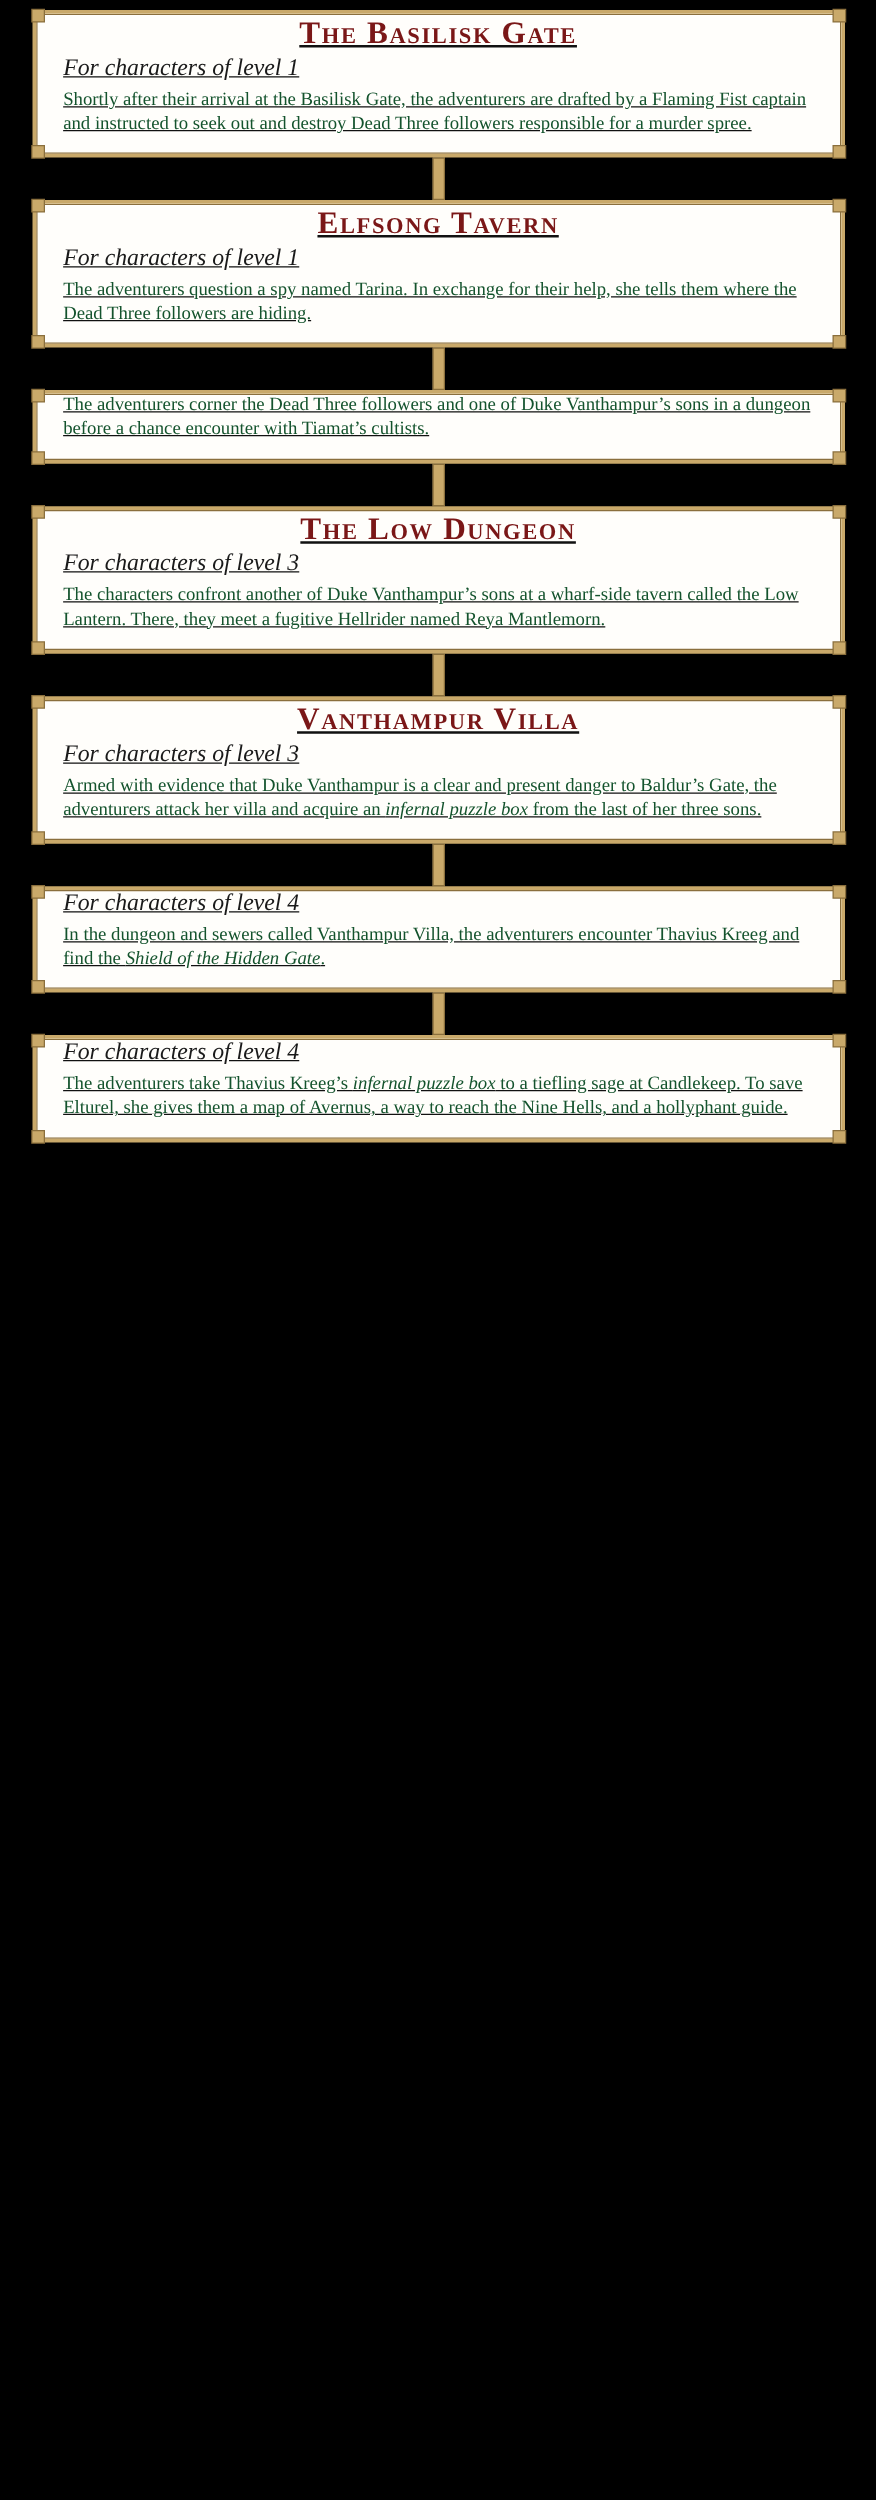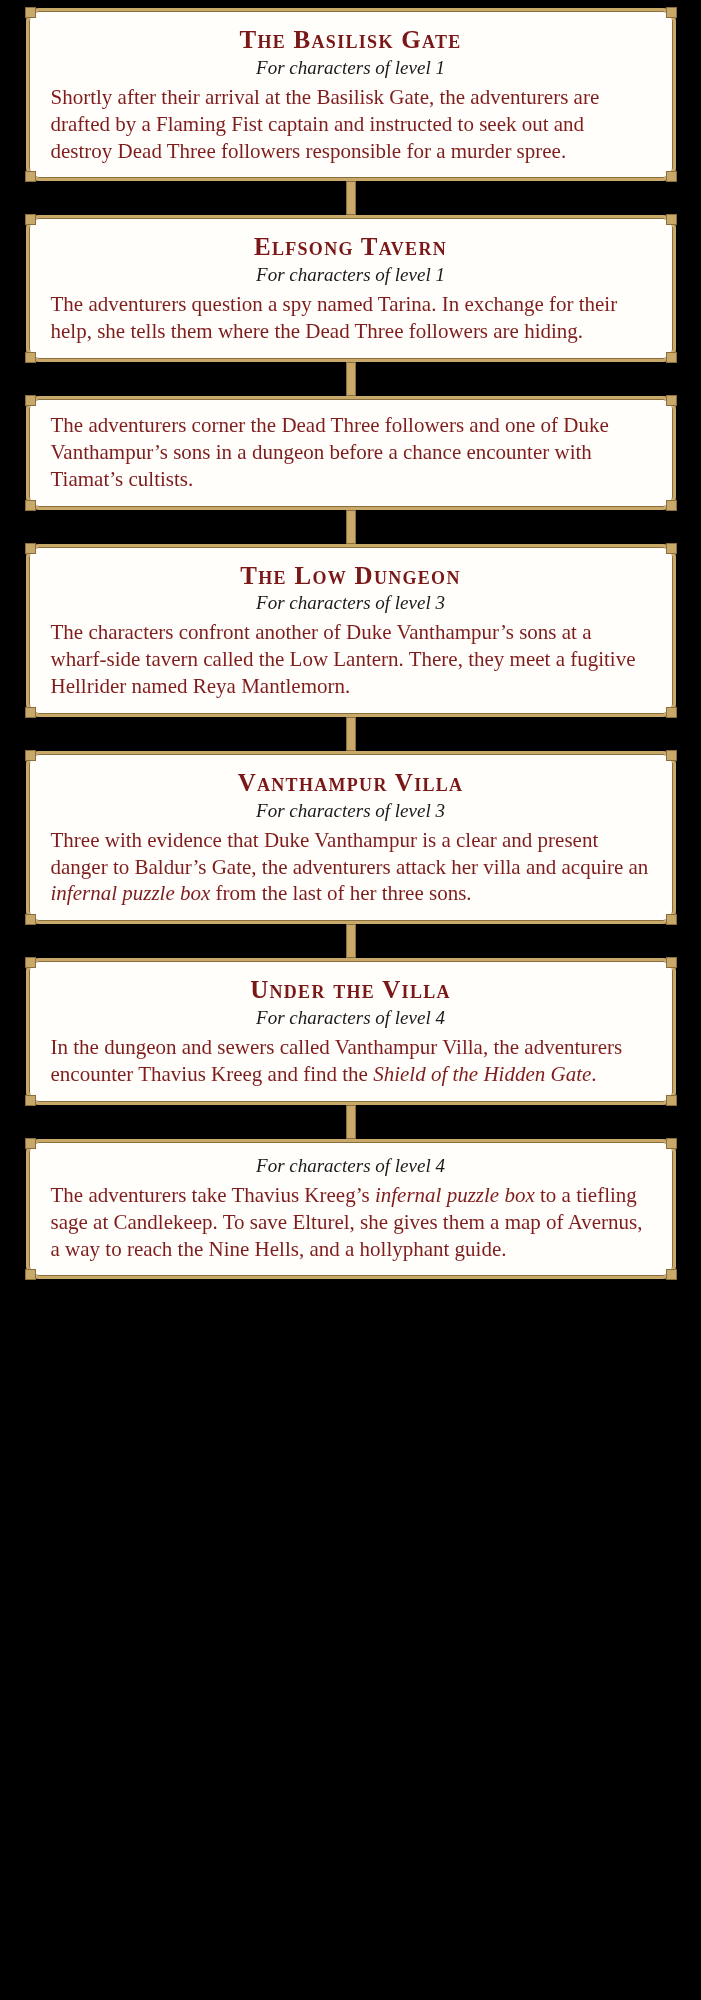--- a/index.html
+++ b/index.html
@@ -25,24 +25,25 @@
     width: 100%;
     display: flex;
     flex-direction: column;
     align-items: center;
   }
   .card {
     width: 650px;
     box-sizing: border-box;
     background: #fffefb;
     border: 3px solid #c9a96a;
-    border-radius: 13px;
-    padding: 13px 22px 14px 22px;
+    border-radius: 2px;
+    padding: 0 22px 14px 22px;
     position: relative;
     box-shadow: 0 0 0 1px #8a6f3d inset;
+    text-decoration: underline;
   }
   
   .corner {
     position: absolute;
     width: 9px;
     height: 9px;
     background: #c9a96a;
     box-shadow: 0 0 0 1px #8a6f3d;
   }
   .corner.tl { left: -3px; top: -3px; }
@@ -54,31 +55,31 @@
     text-align: center;
     font-variant: small-caps;
     font-weight: bold;
     color: #7a1717;
     font-size: 25px;
     letter-spacing: 1.3px;
     line-height: 1.15;
     margin: 2px 0 2px 0;
   }
   .card-sub {
-    text-align: center;
+    text-align: left;
     font-style: italic;
     font-size: 19px;
     color: #1a1a1a;
     margin-bottom: 5px;
   }
   .card-body {
-    font-size: 21px;
+    font-size: 15px;
     line-height: 1.28;
     text-align: left;
-    color: #7f1d1d;
+    color: #14532d;
   }
   .card-body em { font-style: italic; }
 
   .connector {
     width: 10px;
     height: 34px;
     background: #c9a96a;
     box-shadow: 0 0 0 1px #8a6f3d inset;
   }
 </style>
@@ -133,31 +134,30 @@
     </div>
     <div class="connector"></div>
     <div class="node-wrap">
       <div class="card">
         <div class="corner tl"></div>
         <div class="corner tr"></div>
         <div class="corner bl"></div>
         <div class="corner br"></div>
         <div class="card-title">Vanthampur Villa</div>
         <div class="card-sub">For characters of level 3</div>
-        <div class="card-body"><span>Three with evidence that Duke Vanthampur is a clear and present danger to Baldur’s Gate, the adventurers attack her villa and acquire an </span><em>infernal puzzle box</em><span> from the last of her three sons.</span></div>
+        <div class="card-body"><span>Armed with evidence that Duke Vanthampur is a clear and present danger to Baldur’s Gate, the adventurers attack her villa and acquire an </span><em>infernal puzzle box</em><span> from the last of her three sons.</span></div>
       </div>
     </div>
     <div class="connector"></div>
     <div class="node-wrap">
       <div class="card">
         <div class="corner tl"></div>
         <div class="corner tr"></div>
         <div class="corner bl"></div>
         <div class="corner br"></div>
-        <div class="card-title">Under the Villa</div>
         <div class="card-sub">For characters of level 4</div>
         <div class="card-body"><span>In the dungeon and sewers called Vanthampur Villa, the adventurers encounter Thavius Kreeg and find the </span><em>Shield of the Hidden Gate</em><span>.</span></div>
       </div>
     </div>
     <div class="connector"></div>
     <div class="node-wrap">
       <div class="card">
         <div class="corner tl"></div>
         <div class="corner tr"></div>
         <div class="corner bl"></div>

